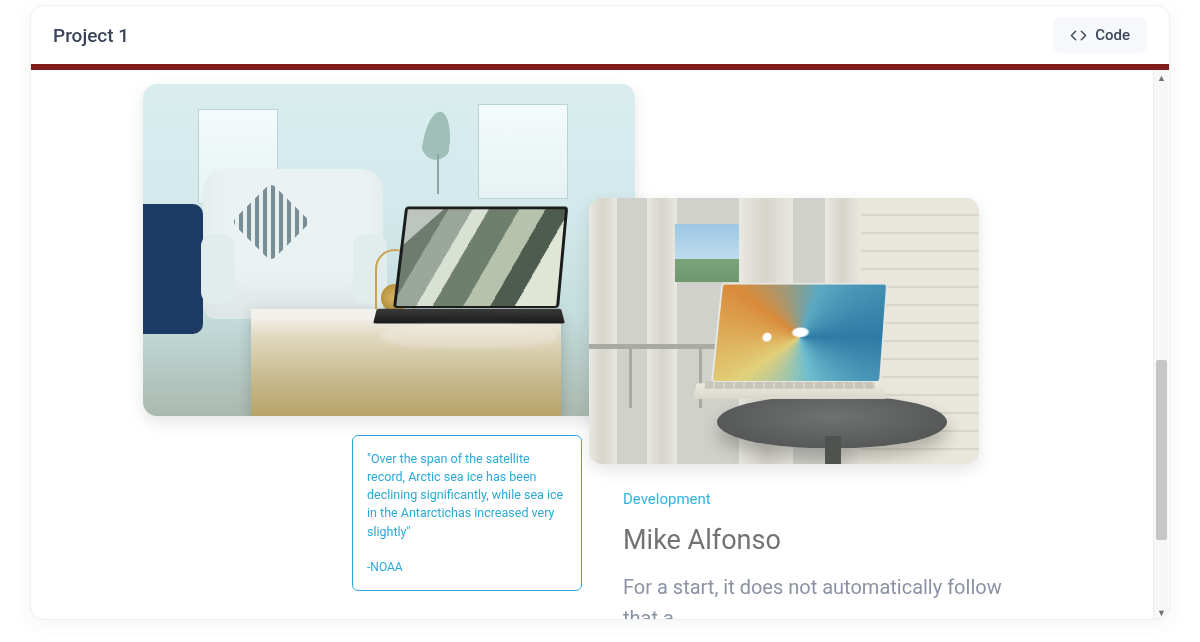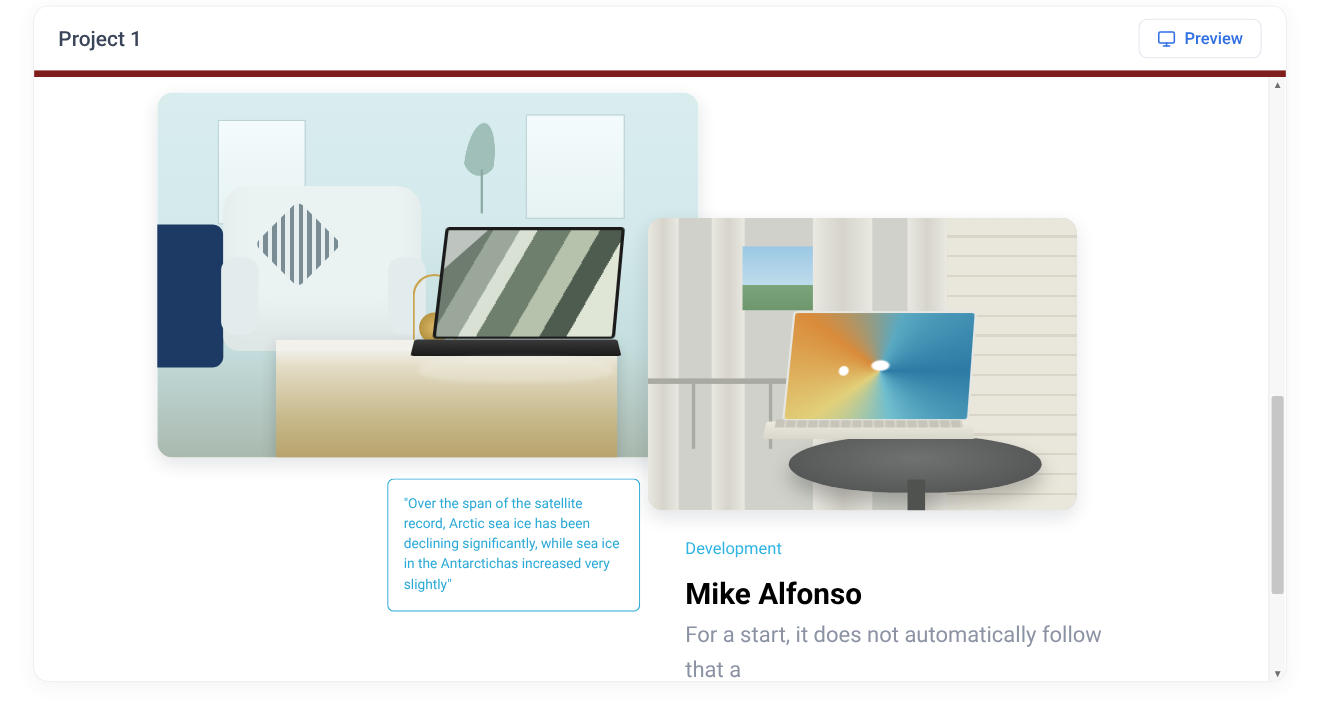--- a/index.html
+++ b/index.html
@@ -136,24 +136,24 @@
     top: 420px;
     width: 380px;
   }
   .category {
     color: #30b4e3;
     font-size: 15px;
     font-weight: 400;
     margin-bottom: 16px;
   }
   .author {
-    color: #000000;
+    color: #737373;
     font-size: 27px;
-    font-weight: 700;
-    margin-bottom: 6px;
+    font-weight: 400;
+    margin-bottom: 16px;
   }
   .body-text {
     color: #8a92a3;
     font-size: 20px;
     line-height: 1.55;
   }
 
   
   .room-bg {
     position: absolute; inset: 0;
@@ -290,29 +290,28 @@
     transform: perspective(650px) rotateX(58deg);
   }
 </style>
 </head>
 <body>
 
 <div class="card-outer">
   <div class="header">
     <div class="title">Project 1</div>
     <div class="header-actions">
-      <div class="btn btn-preview">
+      <div class="btn btn-code">
         <span class="icon">
-          <svg width="17" height="17" viewBox="0 0 24 24" fill="none" stroke="#2f6fe2" stroke-width="2" stroke-linecap="round" stroke-linejoin="round">
-              <rect x="2" y="3" width="20" height="14" rx="2"></rect>
-              <line x1="8" y1="21" x2="16" y2="21"></line>
-              <line x1="12" y1="17" x2="12" y2="21"></line>
+          <svg width="17" height="17" viewBox="0 0 24 24" fill="none" stroke="#3b4559" stroke-width="2" stroke-linecap="round" stroke-linejoin="round">
+              <polyline points="16 18 22 12 16 6"></polyline>
+              <polyline points="8 6 2 12 8 18"></polyline>
             </svg>
         </span>
-        <span>Preview</span>
+        <span>Code</span>
       </div>
     </div>
   </div>
 
   <div class="content-viewport">
     <div class="stage">
 
       <div class="img1">
         <div class="room-bg"></div>
         <div class="window-left"></div>
@@ -348,20 +347,21 @@
         <div class="table2-leg"></div>
         <div class="lap2">
           <div class="lap2-base"></div>
           <div class="lap2-keys"></div>
           <div class="lap2-screen"></div>
         </div>
       </div>
 
       <div class="quote-box">
         <div>"Over the span of the satellite record, Arctic sea ice has been declining significantly, while sea ice in the Antarctichas increased very slightly"</div>
+        <div class="quote-attr">-NOAA</div>
       </div>
 
       <div class="right-block">
         <div class="category">Development</div>
         <div class="author">Mike Alfonso</div>
         <div class="body-text">For a start, it does not automatically follow that a</div>
       </div>
 
     </div>
 

